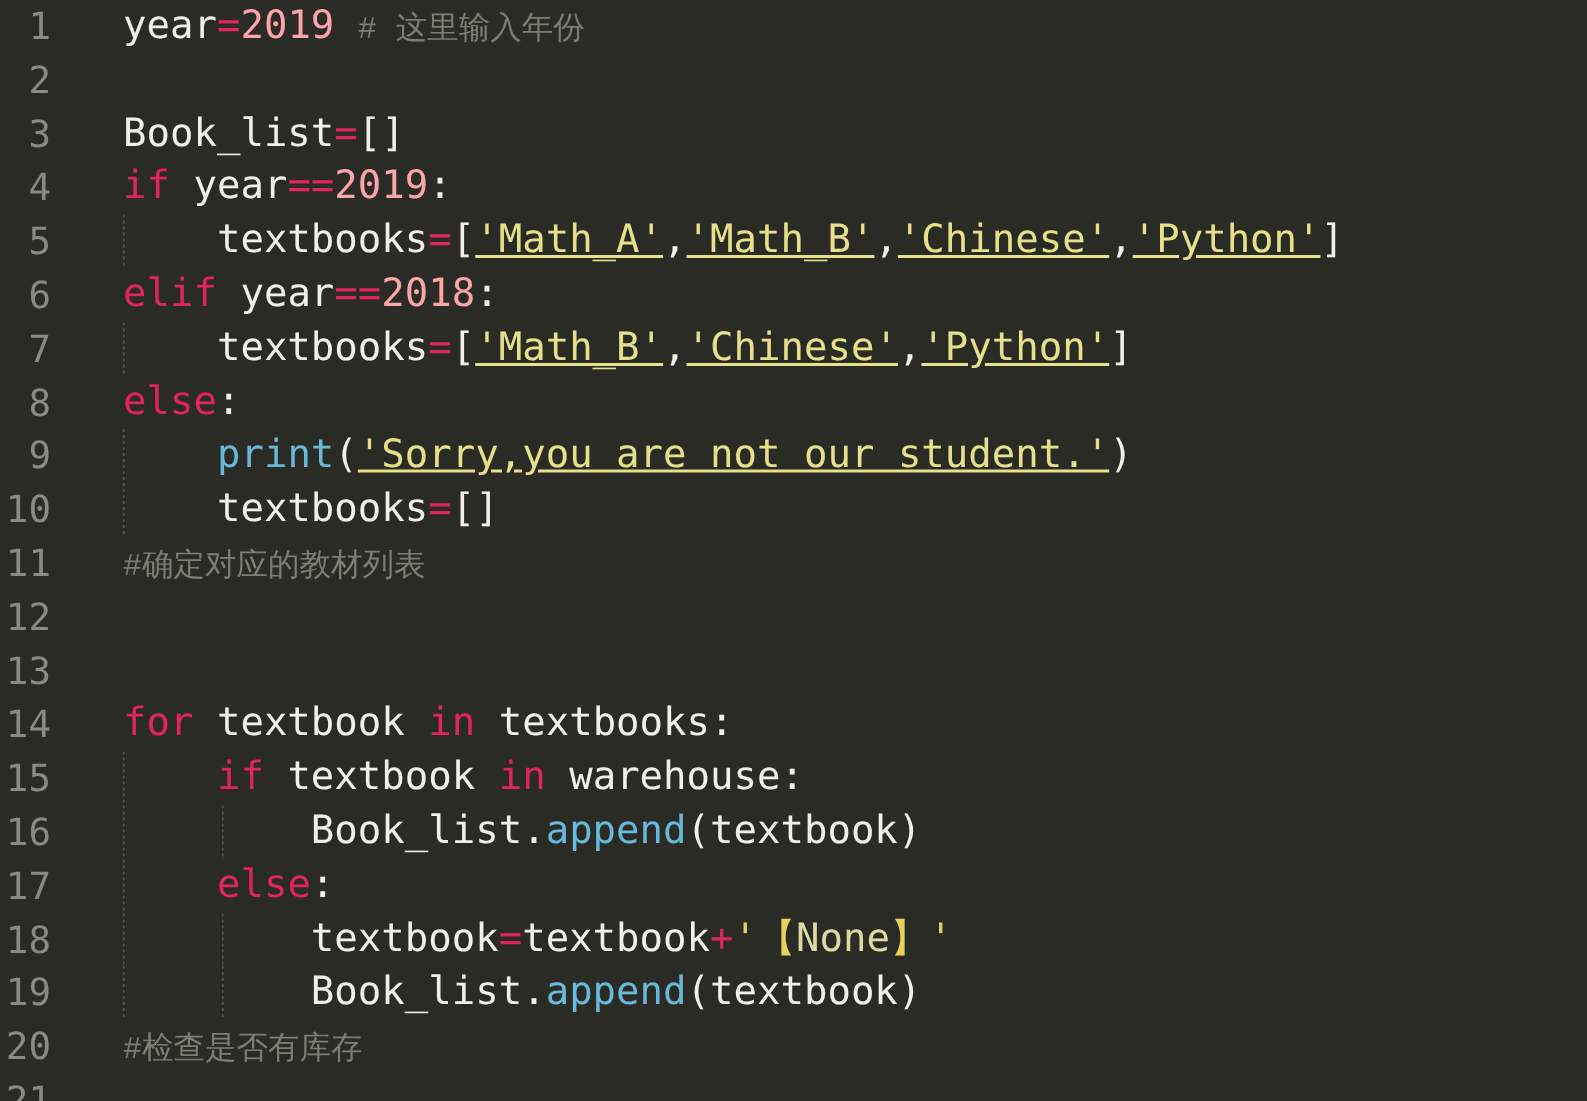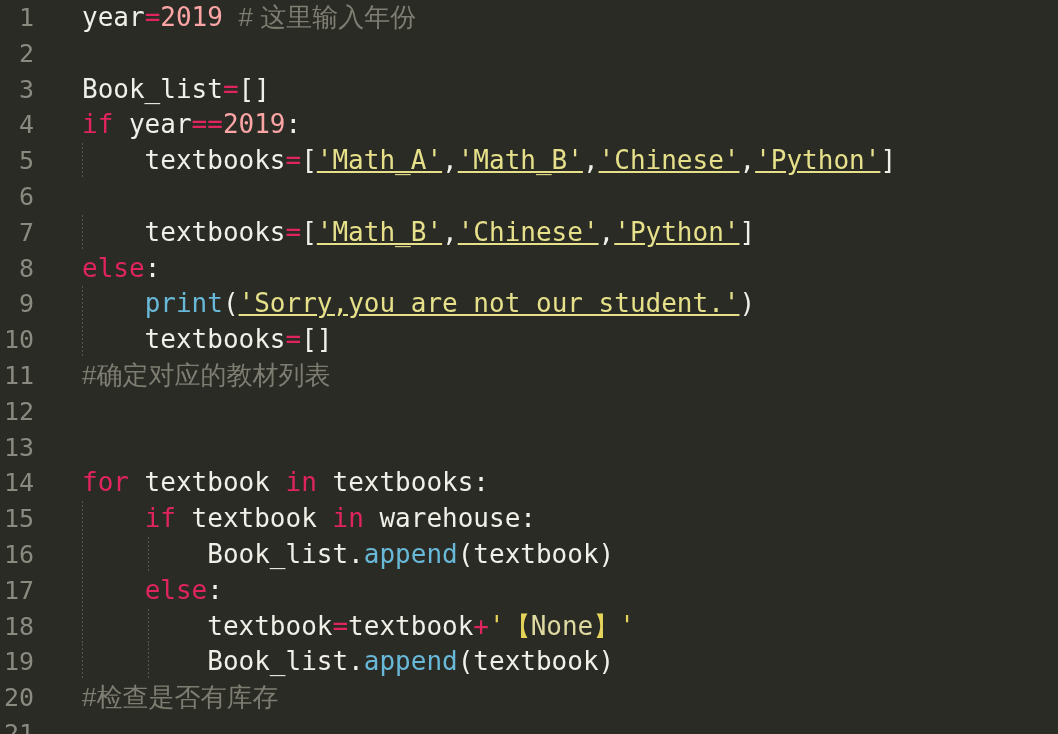--- a/index.html
+++ b/index.html
@@ -79,35 +79,35 @@
   .t-num  { color: #fca5a5; }
   .t-str  { color: #e6e08a; text-decoration: underline; }
   .t-com  { color: #7d7d72; }
   .t-fn   { color: #68b8d8; }
   .t-op   { color: #e0245e; }
   .t-pl   { color: #f0f0e8; text-align: center; }
   .t-brk  { color: #e6d45a; }
   .t-none { color: #ddd9a0; }
 
   .cjk {
-    font-family: Liberation Sans, sans-serif;
-    font-size: 26px;
+    font-family: Liberation Mono, monospace;
+    font-size: 21px;
   }
 </style>
 </head>
 <body>
 
 <div id="editor">
   <div class="code-area">
       <div class="line" style="top: 0px; position: absolute; left: 0px; width: 1058px;"><div class="gutter">1</div><div class="code"><span class="t-pl">year</span><span class="t-op">=</span><span class="t-num">2019</span><span class="t-pl"> </span><span class="t-com cjk"># 这里输入年份</span></div></div>
       <div class="line" style="top: 35.8px; position: absolute; left: 0px; width: 1058px;"><div class="gutter">2</div><div class="code"></div></div>
       <div class="line" style="top: 71.6px; position: absolute; left: 0px; width: 1058px;"><div class="gutter">3</div><div class="code"><span class="t-pl">Book_list</span><span class="t-op">=</span><span class="t-pl">[]</span></div></div>
       <div class="line" style="top: 107.4px; position: absolute; left: 0px; width: 1058px;"><div class="gutter">4</div><div class="code"><span class="t-kw">if</span><span class="t-pl"> year</span><span class="t-op">==</span><span class="t-num">2019</span><span class="t-pl">:</span></div></div>
       <div class="line" style="top: 143.2px; position: absolute; left: 0px; width: 1058px;"><div class="guide g1"></div><div class="gutter">5</div><div class="code"><span class="t-pl">    textbooks</span><span class="t-op">=</span><span class="t-pl">[</span><span class="t-str">'Math_A'</span><span class="t-pl">,</span><span class="t-str">'Math_B'</span><span class="t-pl">,</span><span class="t-str">'Chinese'</span><span class="t-pl">,</span><span class="t-str">'Python'</span><span class="t-pl">]</span></div></div>
-      <div class="line" style="top: 179px; position: absolute; left: 0px; width: 1058px;"><div class="gutter">6</div></div>
+      <div class="line" style="top: 179px; position: absolute; left: 0px; width: 1058px;"><div class="gutter">6</div><div class="code"><span class="t-kw">elif</span><span class="t-pl"> year</span><span class="t-op">==</span><span class="t-num">2018</span><span class="t-pl">:</span></div></div>
       <div class="line" style="top: 214.8px; position: absolute; left: 0px; width: 1058px;"><div class="guide g1"></div><div class="gutter">7</div><div class="code"><span class="t-pl">    textbooks</span><span class="t-op">=</span><span class="t-pl">[</span><span class="t-str">'Math_B'</span><span class="t-pl">,</span><span class="t-str">'Chinese'</span><span class="t-pl">,</span><span class="t-str">'Python'</span><span class="t-pl">]</span></div></div>
       <div class="line" style="top: 250.6px; position: absolute; left: 0px; width: 1058px;"><div class="gutter">8</div><div class="code"><span class="t-kw">else</span><span class="t-pl">:</span></div></div>
       <div class="line" style="top: 286.4px; position: absolute; left: 0px; width: 1058px;"><div class="guide g1"></div><div class="gutter">9</div><div class="code"><span class="t-pl">    </span><span class="t-fn">print</span><span class="t-pl">(</span><span class="t-str">'Sorry,you are not our student.'</span><span class="t-pl">)</span></div></div>
       <div class="line" style="top: 322.2px; position: absolute; left: 0px; width: 1058px;"><div class="guide g1"></div><div class="gutter">10</div><div class="code"><span class="t-pl">    textbooks</span><span class="t-op">=</span><span class="t-pl">[]</span></div></div>
       <div class="line" style="top: 358px; position: absolute; left: 0px; width: 1058px;"><div class="gutter">11</div><div class="code"><span class="t-com cjk">#确定对应的教材列表</span></div></div>
       <div class="line" style="top: 393.8px; position: absolute; left: 0px; width: 1058px; padding-left: 24px;"><div class="gutter">12</div><div class="code"></div></div>
       <div class="line" style="top: 429.6px; position: absolute; left: 0px; width: 1058px;"><div class="gutter">13</div></div>
       <div class="line" style="top: 465.4px; position: absolute; left: 0px; width: 1058px;"><div class="gutter">14</div><div class="code"><span class="t-kw">for</span><span class="t-pl"> textbook </span><span class="t-kw">in</span><span class="t-pl"> textbooks:</span></div></div>
       <div class="line" style="top: 501.2px; position: absolute; left: 0px; width: 1058px;"><div class="guide g1"></div><div class="gutter">15</div><div class="code"><span class="t-pl">    </span><span class="t-kw">if</span><span class="t-pl"> textbook </span><span class="t-kw">in</span><span class="t-pl"> warehouse:</span></div></div>
       <div class="line" style="top: 537px; position: absolute; left: 0px; width: 1058px;"><div class="guide g1"></div><div class="guide g2"></div><div class="gutter">16</div><div class="code"><span class="t-pl">        Book_list.</span><span class="t-fn">append</span><span class="t-pl">(textbook)</span></div></div>

